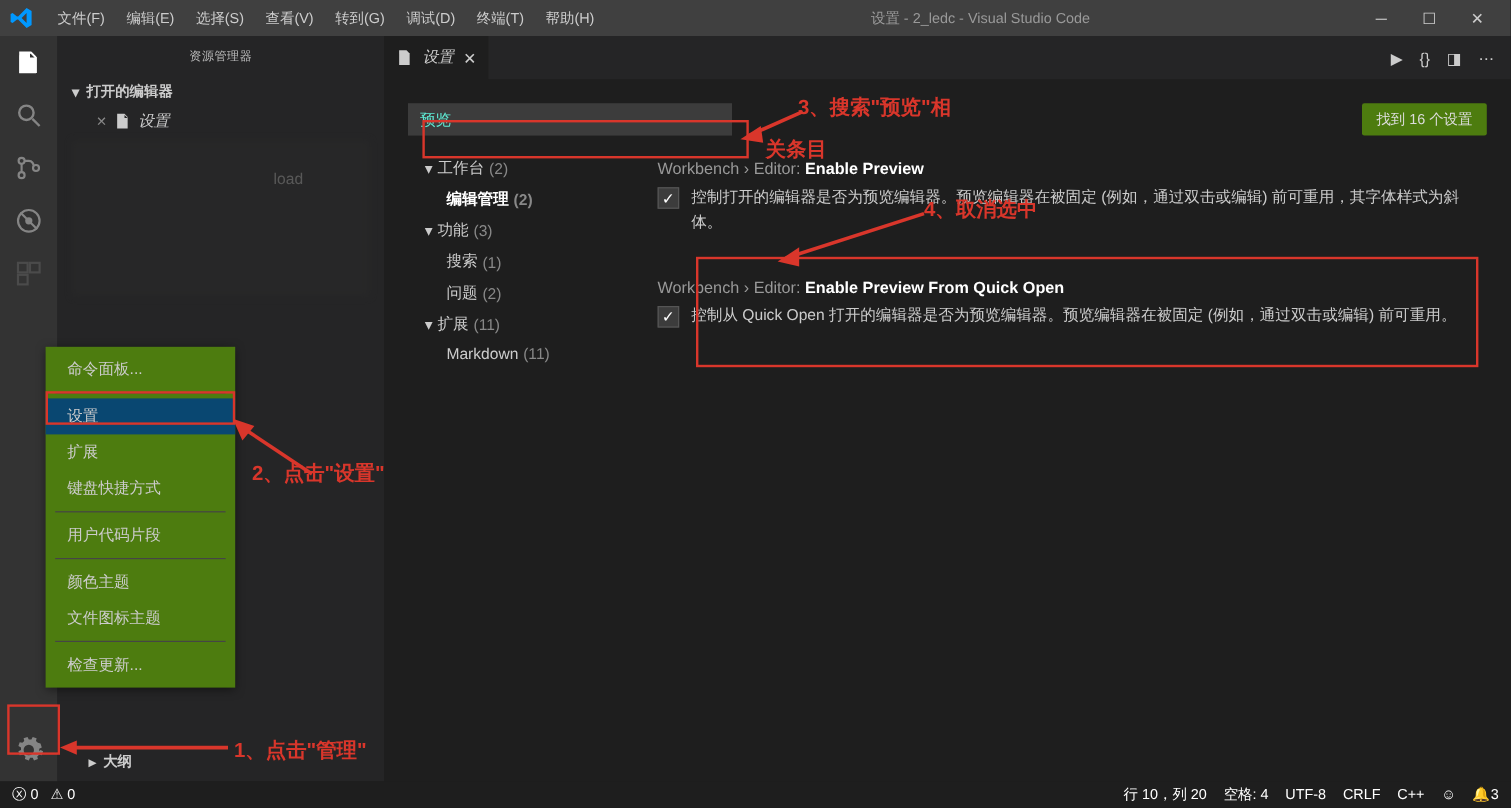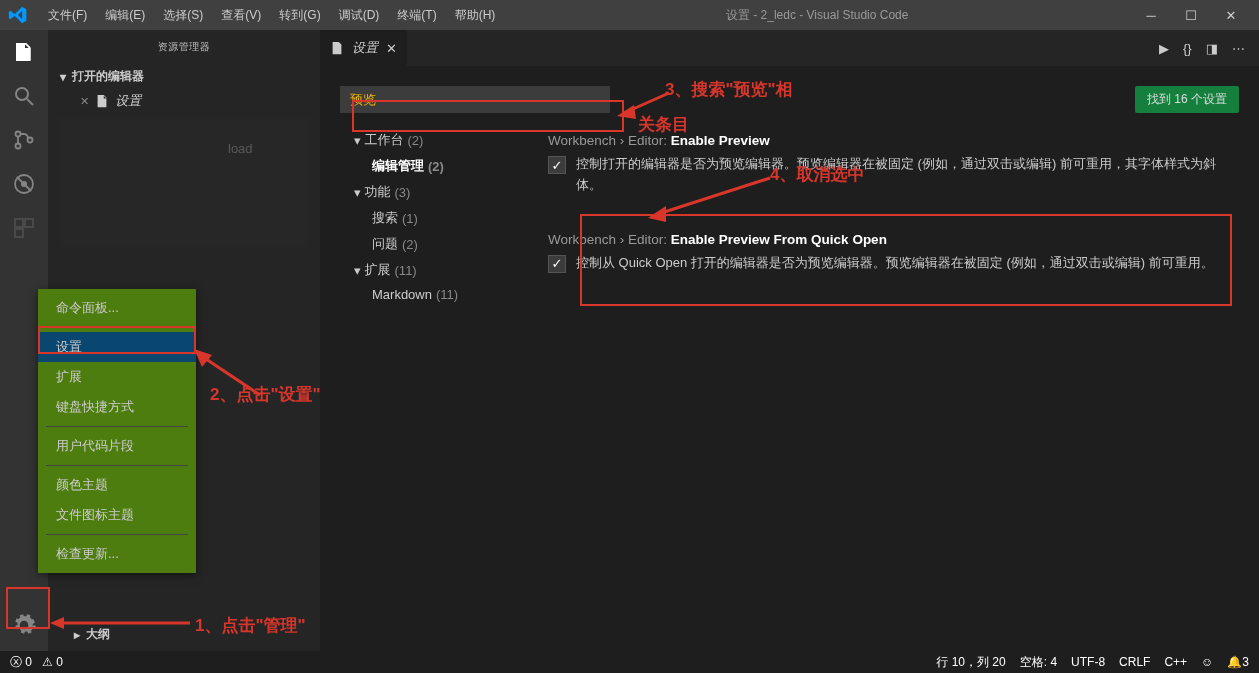--- a/index.html
+++ b/index.html
@@ -40,22 +40,22 @@
 
 
 .editor-area { flex: 1; background: #1e1e1e; display: flex; flex-direction: column; position: relative; }
 .tab-bar { height: 36px; background: #252526; display: flex; align-items: center; }
 .tab { height: 36px; background: #1e1e1e; display: flex; align-items: center; padding: 0 10px; gap: 8px; font-style: italic; }
 .tab .close { font-style: normal; }
 .tab-bar .actions { margin-left: auto; display: flex; gap: 14px; padding-right: 14px; color: #ccc; }
 
 .settings-body { flex: 1; padding: 8px 20px; overflow: hidden; position: relative; }
 .search-row { display: flex; align-items: center; gap: 12px; margin: 12px 0 14px 0; }
-.search-input { flex: 0 0 270px; background: #3c3c3c; border: none; color: #eab308; padding: 6px 10px; font-size: 13px; outline: none; }
-.results-badge { margin-left: auto; background: #15803d; color: #dcdcdc; padding: 5px 12px; font-size: 12px; border-radius: 2px; }
+.search-input { flex: 0 0 270px; background: #3c3c3c; border: none; color: #5eead4; padding: 6px 10px; font-size: 13px; outline: none; }
+.results-badge { margin-left: auto; background: #4d7c0f; color: #dcdcdc; padding: 5px 12px; font-size: 12px; border-radius: 2px; }
 
 .settings-tabs { display: flex; gap: 18px; border-bottom: 1px solid #3c3c3c; margin-bottom: 14px; }
 .settings-tab { padding: 6px 2px; color: #aaa; cursor: pointer; font-size: 13px; }
 .settings-tab.active { color: #fff; border-bottom: 1px solid #fff; }
 
 .settings-content { display: flex; gap: 20px; }
 .toc { width: 180px; font-size: 13px; }
 .toc-item { padding: 4px 0 4px 14px; color: #ccc; display: flex; align-items: center; gap: 4px; }
 .toc-item.sub { padding-left: 32px; color: #ccc; }
 .toc-item.bold { font-weight: bold; color: #fff; }

